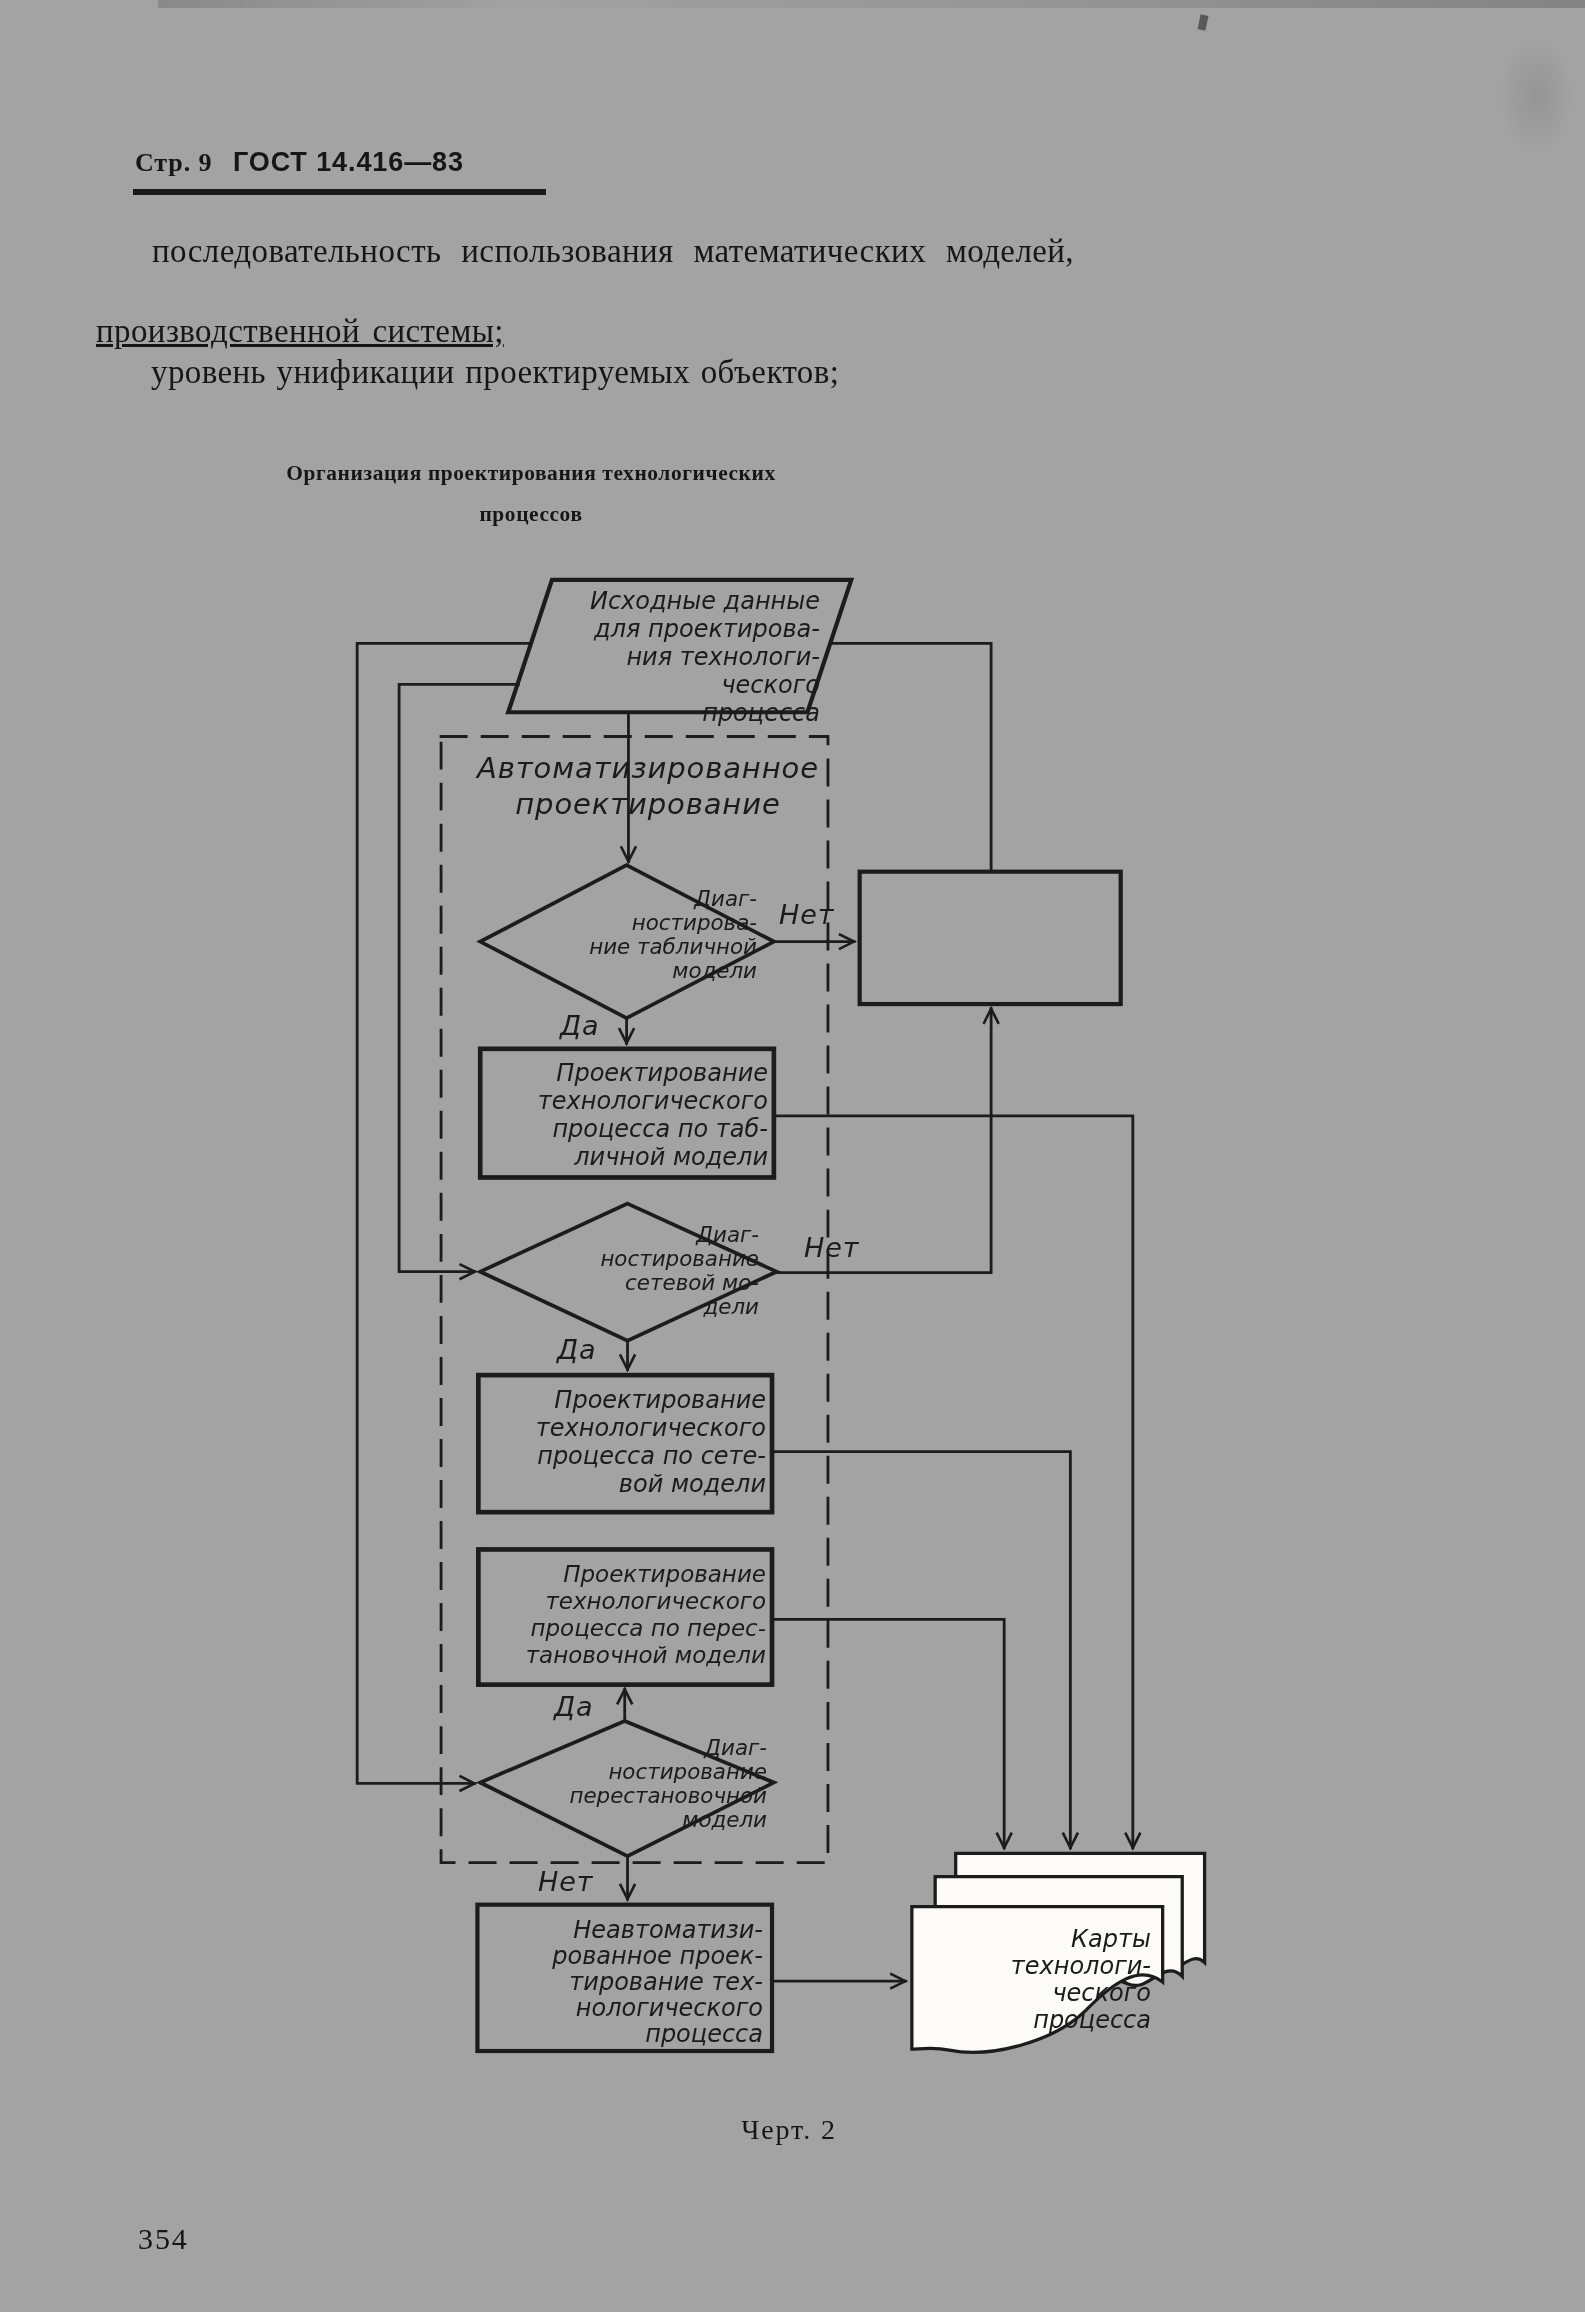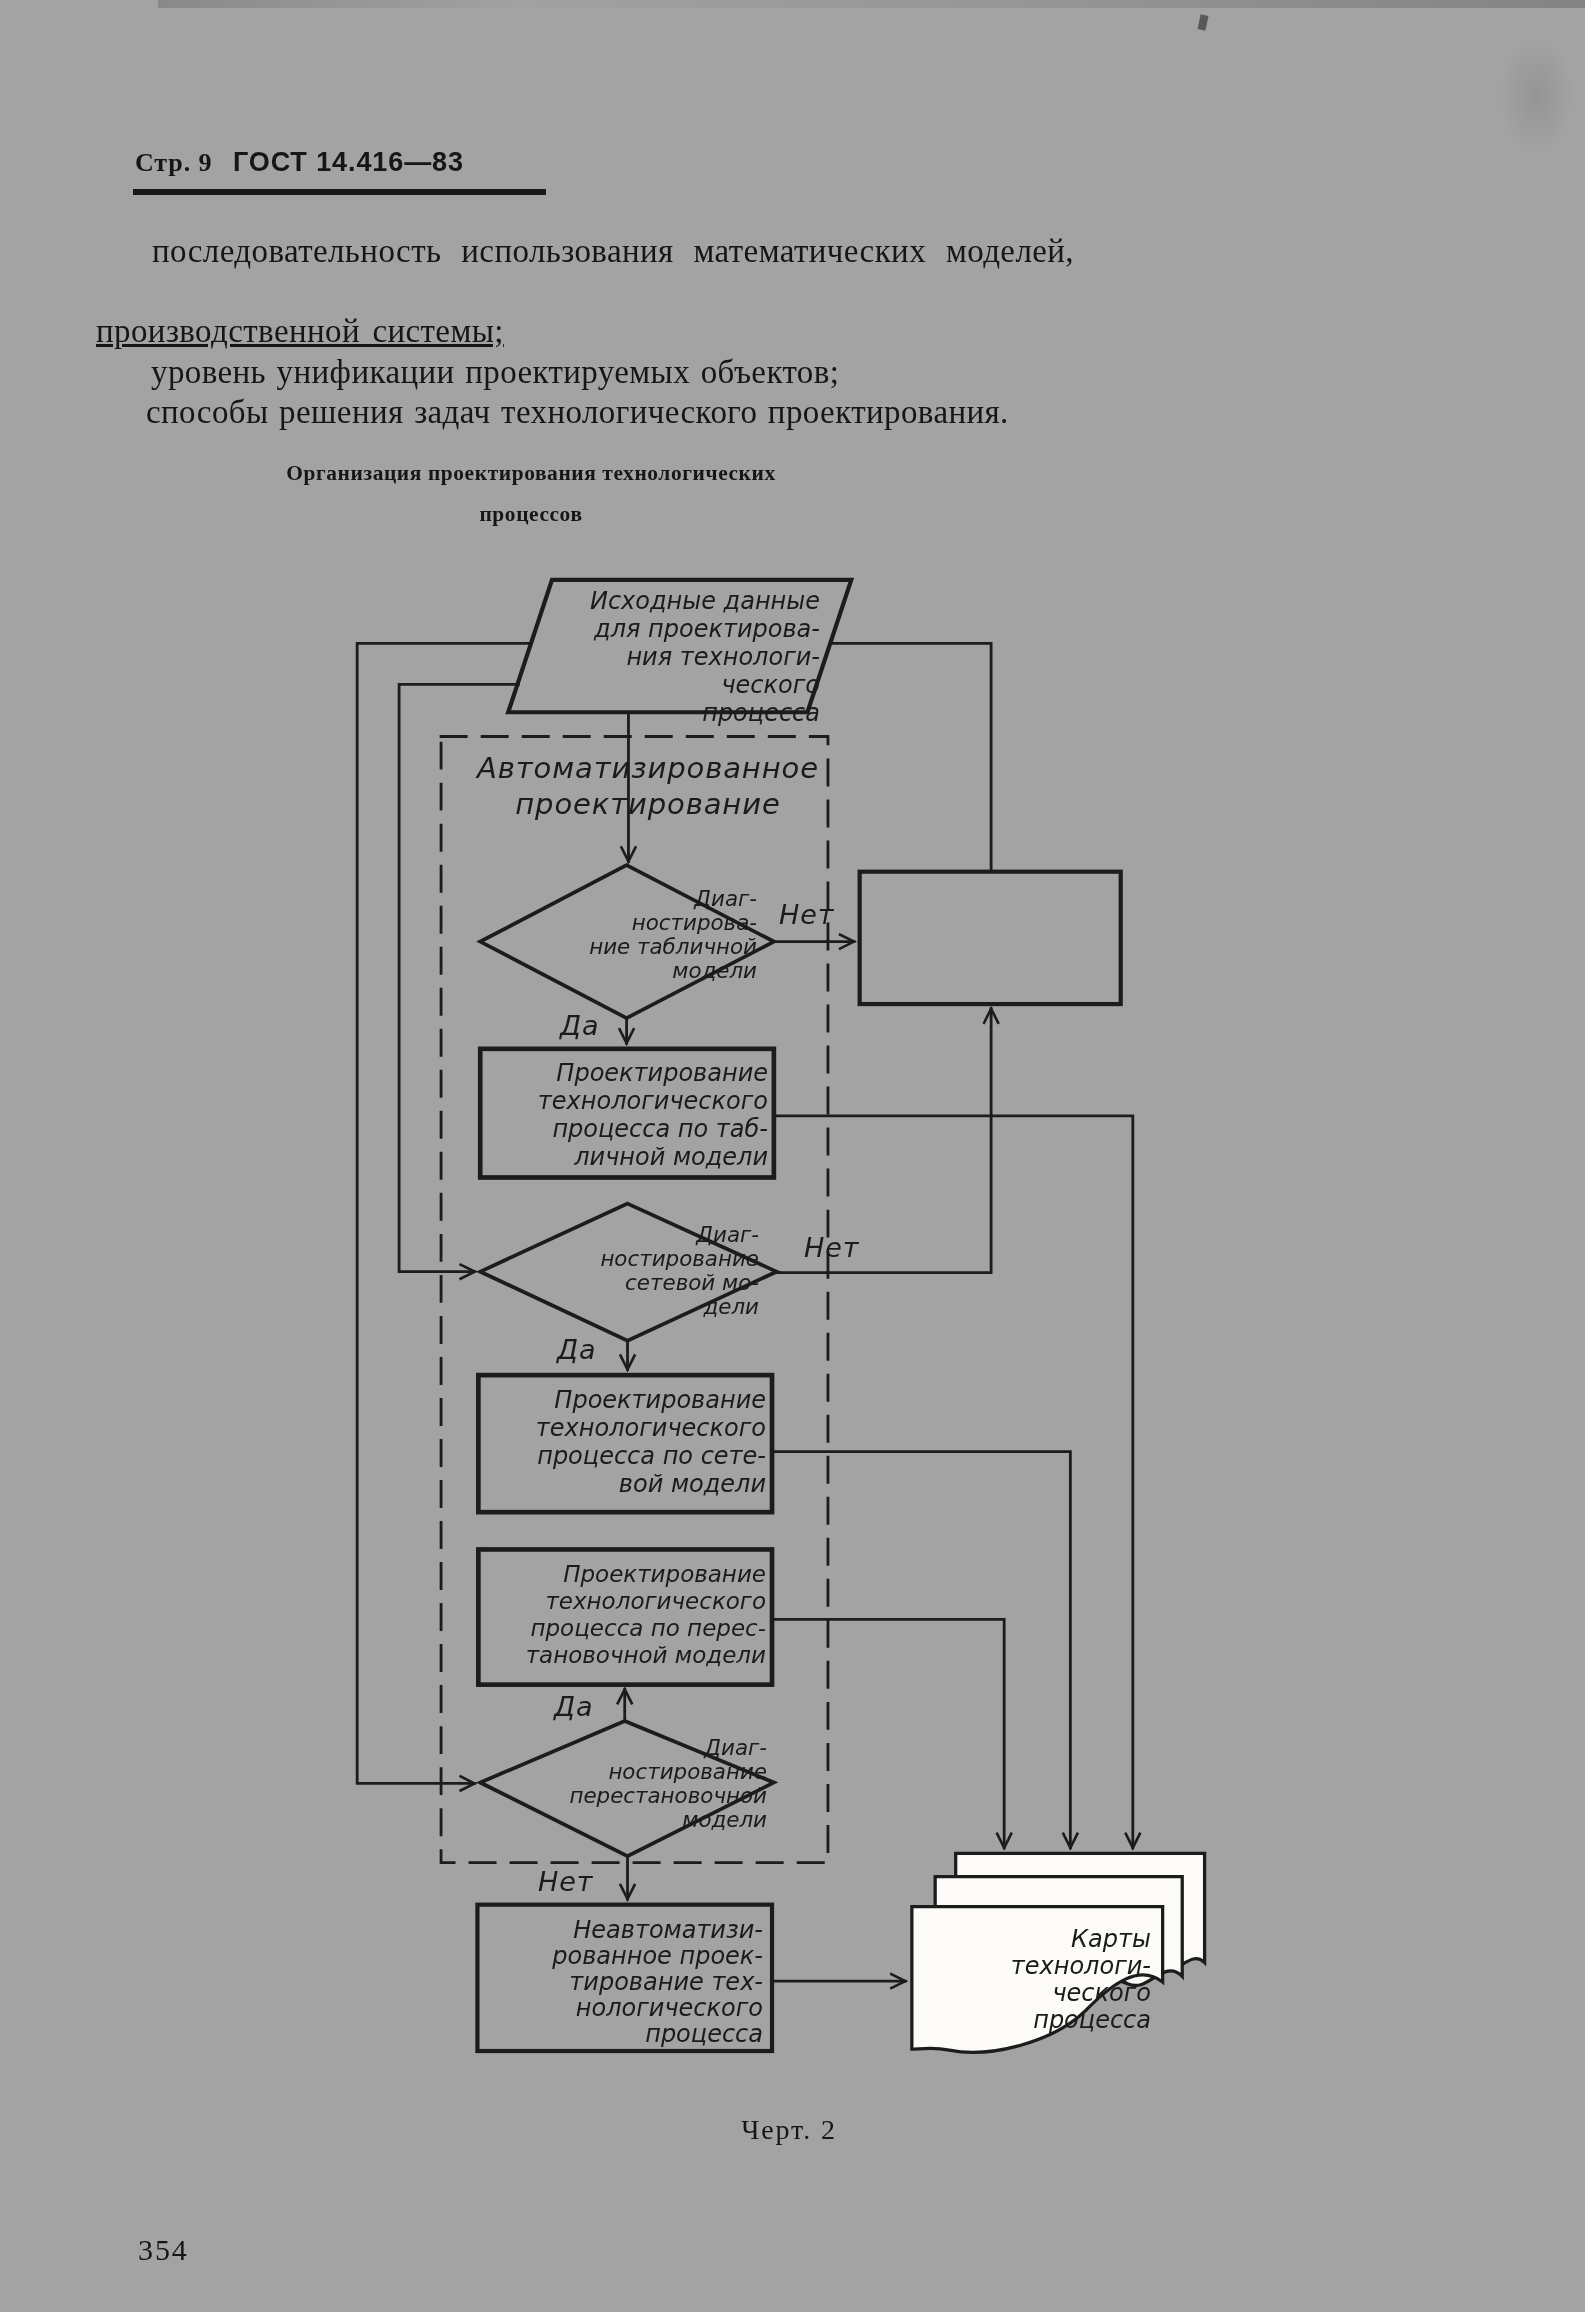--- a/index.html
+++ b/index.html
@@ -33,21 +33,21 @@
   .node{position:absolute;text-align:center;}
   .node div{white-space:nowrap;text-align:right;}
   .s26{font-size:24px;line-height:28px;}
   .s25{font-size:23px;line-height:27px;}
   .s23{font-size:21.4px;line-height:24px;}
   .region-label{position:absolute;left:429px;top:750px;width:438px;text-align:center;
     font-size:29px;line-height:36px;letter-spacing:0.9px;}
   .edge{position:absolute;font-size:27px;letter-spacing:0.9px;}
   
   .fig-caption{position:absolute;left:705px;top:2114px;width:168px;text-align:center;font-size:28px;letter-spacing:1.9px;}
-  .page-num{position:absolute;left:138px;top:2222px;font-size:30px;letter-spacing:1.9px;margin-top:11px;}
+  .page-num{position:absolute;left:138px;top:2222px;font-size:30px;letter-spacing:1.9px;}
   
   .noise-top{position:absolute;left:158px;top:0;width:1427px;height:8.4px;opacity:.45;
     background:linear-gradient(90deg,rgba(50,50,50,.5),rgba(130,130,130,.12) 25%,rgba(80,80,80,.35) 60%,rgba(35,35,35,.55));}
   .noise-right{position:absolute;left:1499px;top:35px;width:75px;height:121px;
     background:radial-gradient(ellipse at center,rgba(110,110,110,.28),rgba(110,110,110,0) 70%);}
   .noise-dot{position:absolute;left:1199px;top:15px;width:8.4px;height:15px;background:rgba(30,30,30,.55);transform:rotate(12deg);}
 </style>
 </head>
 <body>
 
@@ -58,21 +58,20 @@
   <div class="noise-dot"></div>
 
   <div class="hdr">
     <span class="pg">Стр. 9</span><span class="doc">ГОСТ 14.416—83</span>
   </div>
   <div class="hdr-rule"></div>
 
   <div class="pl pl1">последовательность использования математических моделей,</div>
   <div class="pl pl3">производственной системы;</div>
   <div class="pl pl4">уровень унификации проектируемых объектов;</div>
-  <div class="pl pl5">способы решения задач технологического проектирования.</div>
 
   <div class="fig-title">
     <div>Организация проектирования технологических</div>
     <div>процессов</div>
   </div>
 
   <svg class="overlay" viewBox="0 0 1701 2481" fill="none" stroke="#1c1c1c" stroke-linecap="square">
     <defs>
       <marker id="arr" viewBox="0 0 22 22" refX="19" refY="11" markerWidth="22" markerHeight="22" orient="auto" markerUnits="userSpaceOnUse">
         <path d="M4,3.5 L19,11 L4,18.5" fill="none" stroke="#1c1c1c" stroke-width="2.8"></path>

